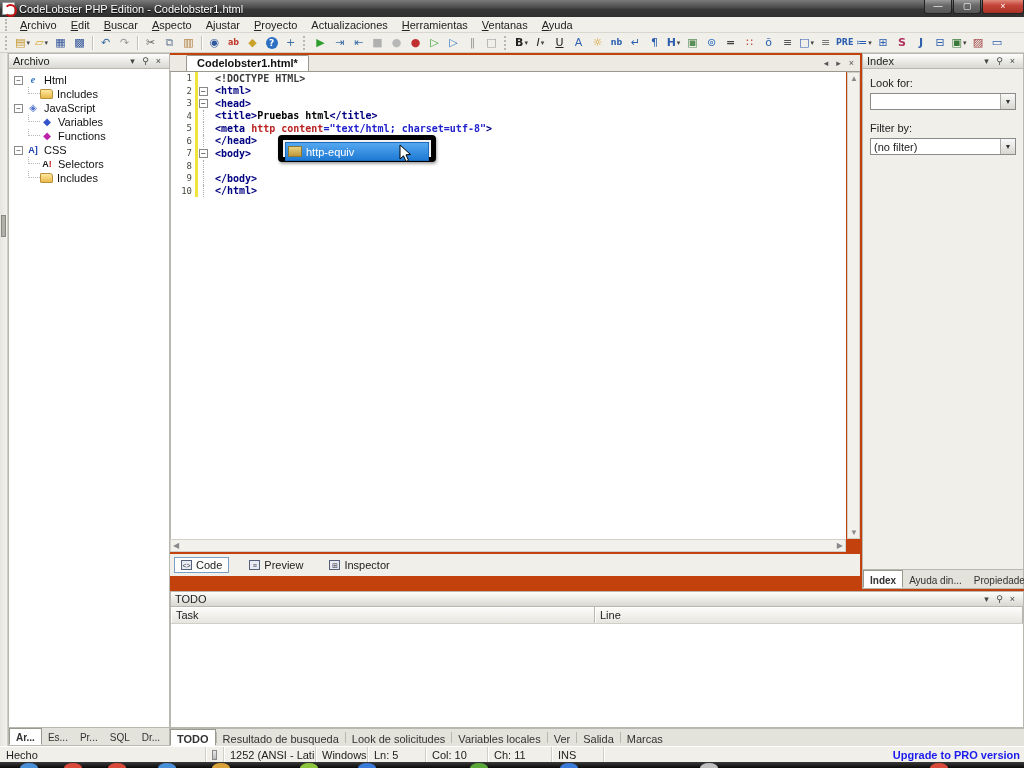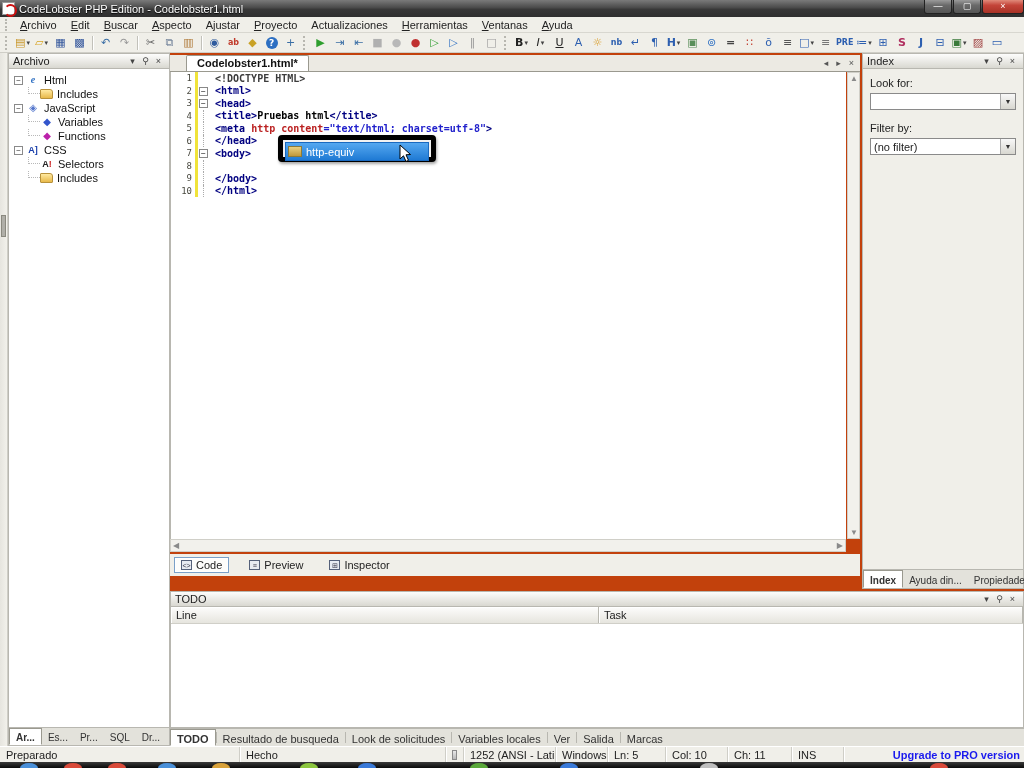--- a/index.html
+++ b/index.html
@@ -490,22 +490,22 @@
 
   <div id="todo">
     <div class="pane-header">
       <span class="ph-title">TODO</span>
       <span class="ph-btn">▾</span>
       <span class="ph-btn">⚲</span>
       <span class="ph-btn">×</span>
     </div>
     <div id="todo-body">
       <div id="todo-cols">
+          <div class="col-head" style="width: 424px;">Task</div>
           <div class="col-head" style="width: auto; flex: 1 1 0%;">Line</div>
-          <div class="col-head" style="width: 424px;">Task</div>
         </div>
     </div>
   </div>
 
   <div id="bottom-tabs" class="tabstrip">
       <div class="tab active">TODO</div>
       <div class="tab-sep"></div>
       <div class="tab">Resultado de busqueda</div>
       <div class="tab-sep"></div>
       <div class="tab">Look de solicitudes</div>
@@ -513,21 +513,20 @@
       <div class="tab">Variables locales</div>
       <div class="tab-sep"></div>
       <div class="tab">Ver</div>
       <div class="tab-sep"></div>
       <div class="tab">Salida</div>
       <div class="tab-sep"></div>
       <div class="tab">Marcas</div>
     </div>
 
   <div id="statusbar">
-      <div class="st-cell" style="width: 240px;">Preparado</div>
       <div class="st-cell" style="width: 206px;">Hecho</div>
       <div class="st-cell" style="width: 18px;">
         <span class="st-icon"></span>
       </div>
       <div class="st-cell" style="width: 92px;">1252 (ANSI - Latin</div>
       <div class="st-cell" style="width: 52px;">Windows</div>
       <div class="st-cell" style="width: 58px;">Ln: 5</div>
       <div class="st-cell" style="width: 62px;">Col: 10</div>
       <div class="st-cell" style="width: 64px;">Ch: 11</div>
       <div class="st-cell" style="width: 52px;">INS</div>

